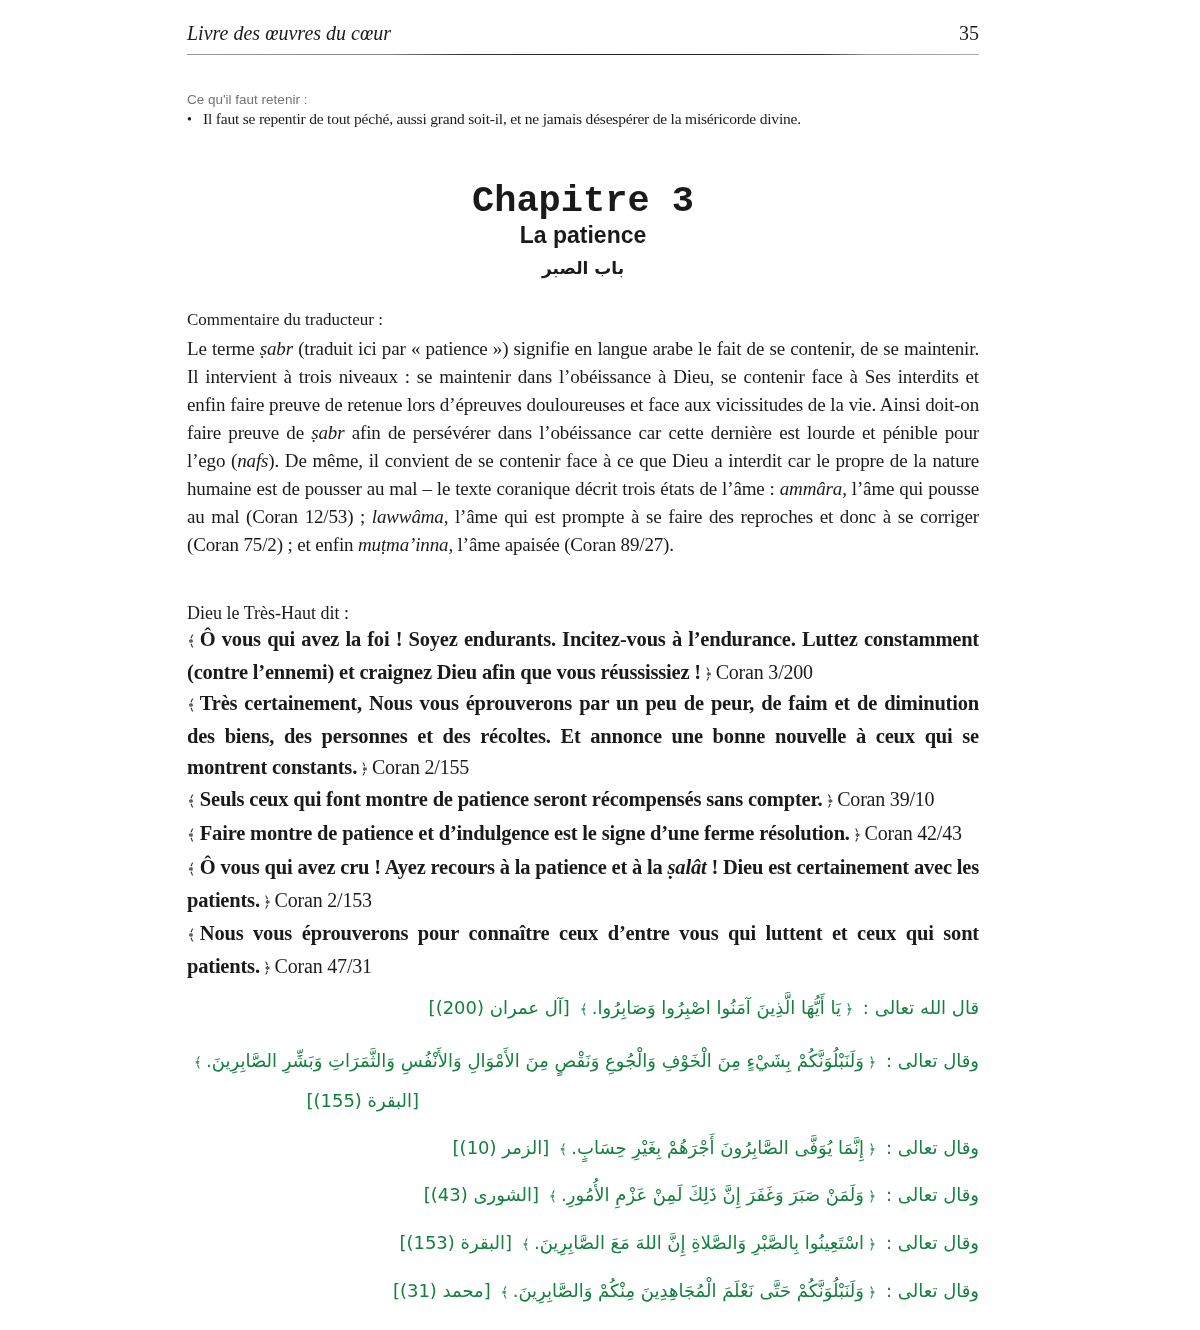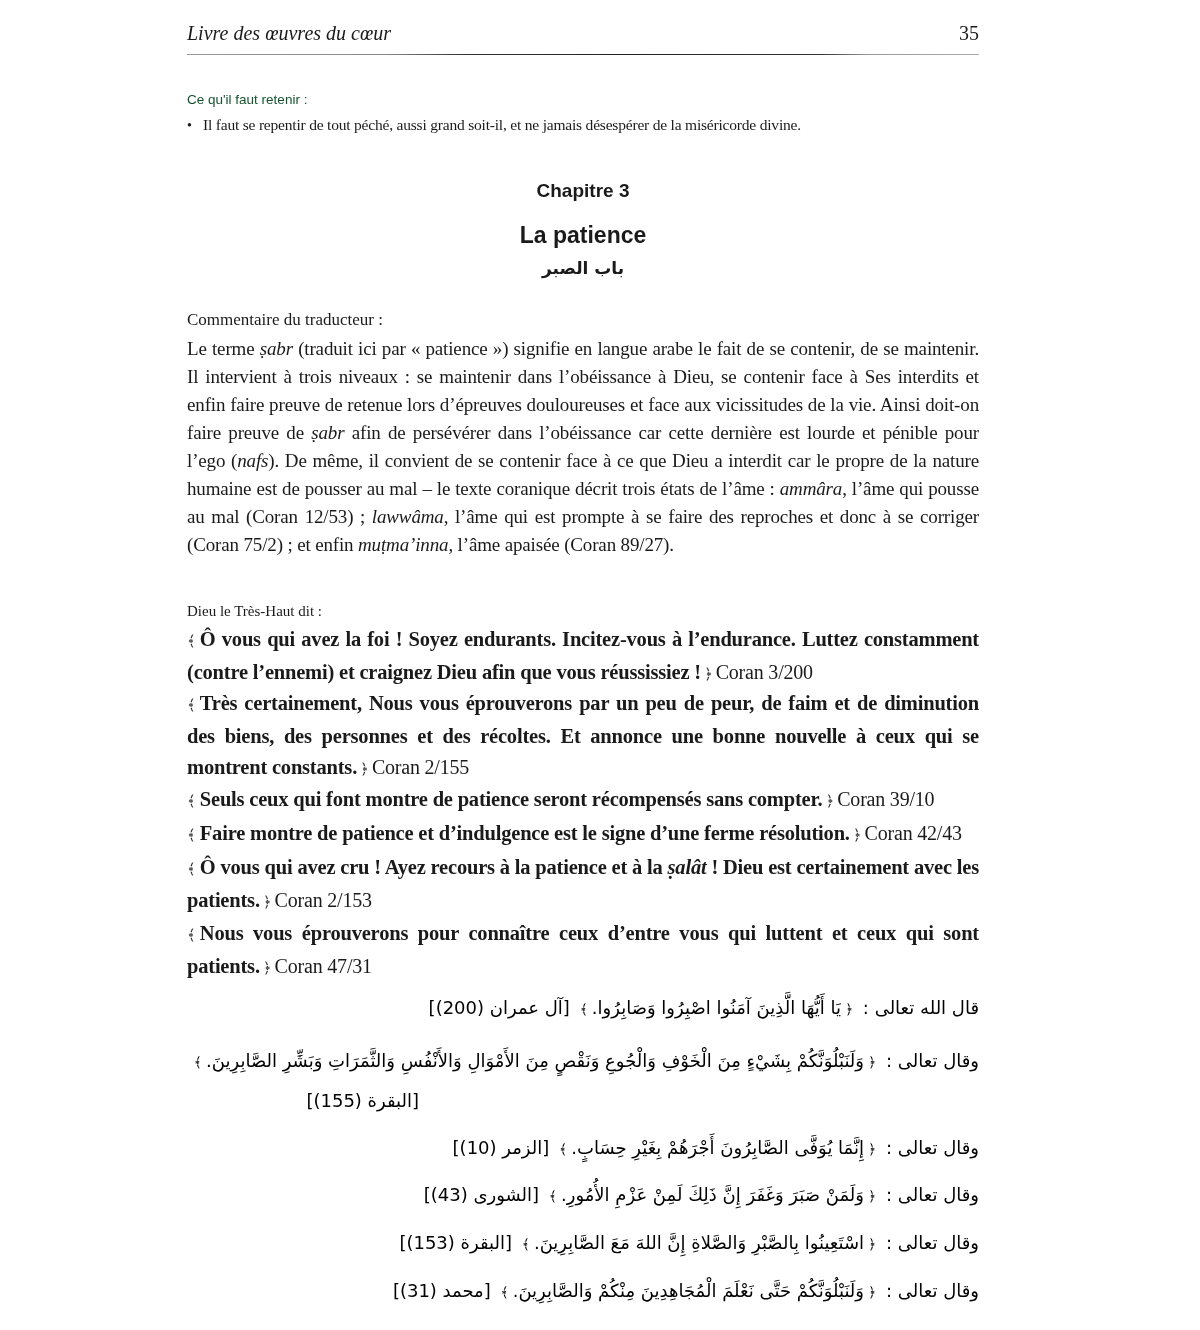--- a/index.html
+++ b/index.html
@@ -6,47 +6,47 @@
   body { width: 1200px; height: 1330px; position: relative; overflow: hidden; color: #1a1a1a; }
   .page { position: absolute; left: 187px; top: 0; width: 792px; }
 
   .running-head { position: absolute; left: 0; top: 22px; width: 792px; height: 30px;
     font-family: "Liberation Serif", serif; font-size: 20px; }
   .running-head .title { position: absolute; left: 0; top: 0; font-style: italic; }
   .running-head .pageno { position: absolute; right: 0; top: 0; }
   .head-rule { position: absolute; left: 0; top: 54px; width: 792px; height: 1px;
     background: linear-gradient(90deg, #999 0%, #888 25%, #333 35%, #222 55%, #333 80%, #999 86%, #aaa 100%); }
 
-  .retain-label { position: absolute; left: 0; top: 92px; font-family: "Liberation Sans", sans-serif; font-size: 13.5px; color: #14532d; }
-  .retain-item { position: absolute; left: 0; top: 116px; font-family: "Liberation Serif", serif; font-size: 15.5px; letter-spacing: -0.2px; }
+  .retain-label { position: absolute; left: 0; top: 92px; font-family: "Liberation Sans", sans-serif; font-size: 13.5px; color: #737373; }
+  .retain-item { position: absolute; left: 0; top: 110px; font-family: "Liberation Serif", serif; font-size: 15.5px; letter-spacing: -0.2px; }
   .retain-item .bullet { display: inline-block; width: 16px; font-size: 14px; }
 
   .chapter { position: absolute; left: 0; width: 792px; text-align: center; }
-  .chapter-num { top: 180px; font-family: Liberation Sans, sans-serif; font-weight: bold; font-size: 19px; }
+  .chapter-num { top: 180px; font-family: Liberation Mono, monospace; font-weight: bold; font-size: 37px; }
   .chapter-title { top: 222px; font-family: "Liberation Sans", sans-serif; font-weight: bold; font-size: 23px; }
   .chapter-arabic { top: 258px; font-family: "DejaVu Sans", sans-serif; font-weight: bold; font-size: 17px; direction: rtl; }
 
   .comment-label { position: absolute; left: 0; top: 310px; font-family: "Liberation Serif", serif; font-size: 17px; text-align: right; }
   .comment-body { position: absolute; left: 0; top: 335px; width: 792px;
     font-family: "Liberation Serif", serif; font-size: 19px; line-height: 28px; text-align: justify; letter-spacing: -0.15px; }
   .comment-body em { font-style: italic; }
 
-  .god-says { position: absolute; left: 0; top: 603px; font-family: "Liberation Serif", serif; font-size: 15px; }
+  .god-says { position: absolute; left: 0; top: 603px; font-family: "Liberation Serif", serif; font-size: 18px; }
 
   .verse { position: absolute; left: 0; width: 792px;
     font-family: "Liberation Serif", serif; font-weight: bold; font-size: 20.5px; line-height: 31px; text-align: justify; letter-spacing: -0.2px; }
   .verse .orn { font-weight: normal; font-size: 15px; color: #333; margin-right: 4px; }
   .verse .orn-close { font-weight: normal; font-size: 15px; color: #333; margin: 0 3px; }
   .verse .ref { font-weight: normal; font-size: 20px; }
   .verse em { }
   .v1 { top: 624px; } .v2 { top: 688px; } .v3 { top: 784px; } .v4 { top: 818px; }
   .v5 { top: 852px; } .v6 { top: 918px; }
 
   .ar-line { position: absolute; right: 0; direction: rtl; text-align: right; white-space: nowrap;
-    font-family: "DejaVu Sans", sans-serif; font-size: 18px; color: #000000; }
+    font-family: "DejaVu Sans", sans-serif; font-size: 18px; color: #15803d; }
   .ar-line .ar-orn { font-size: 14px; margin: 0 4px; }
   .a1 { top: 997px; } .a2 { top: 1050px; } .a2b { top: 1090px; right: 560px; }
   .a3 { top: 1137px; } .a4 { top: 1184px; } .a5 { top: 1232px; } .a6 { top: 1280px; }
 </style>
 </head>
 <body>
 
 <div class="page">
 
   <div class="running-head">

